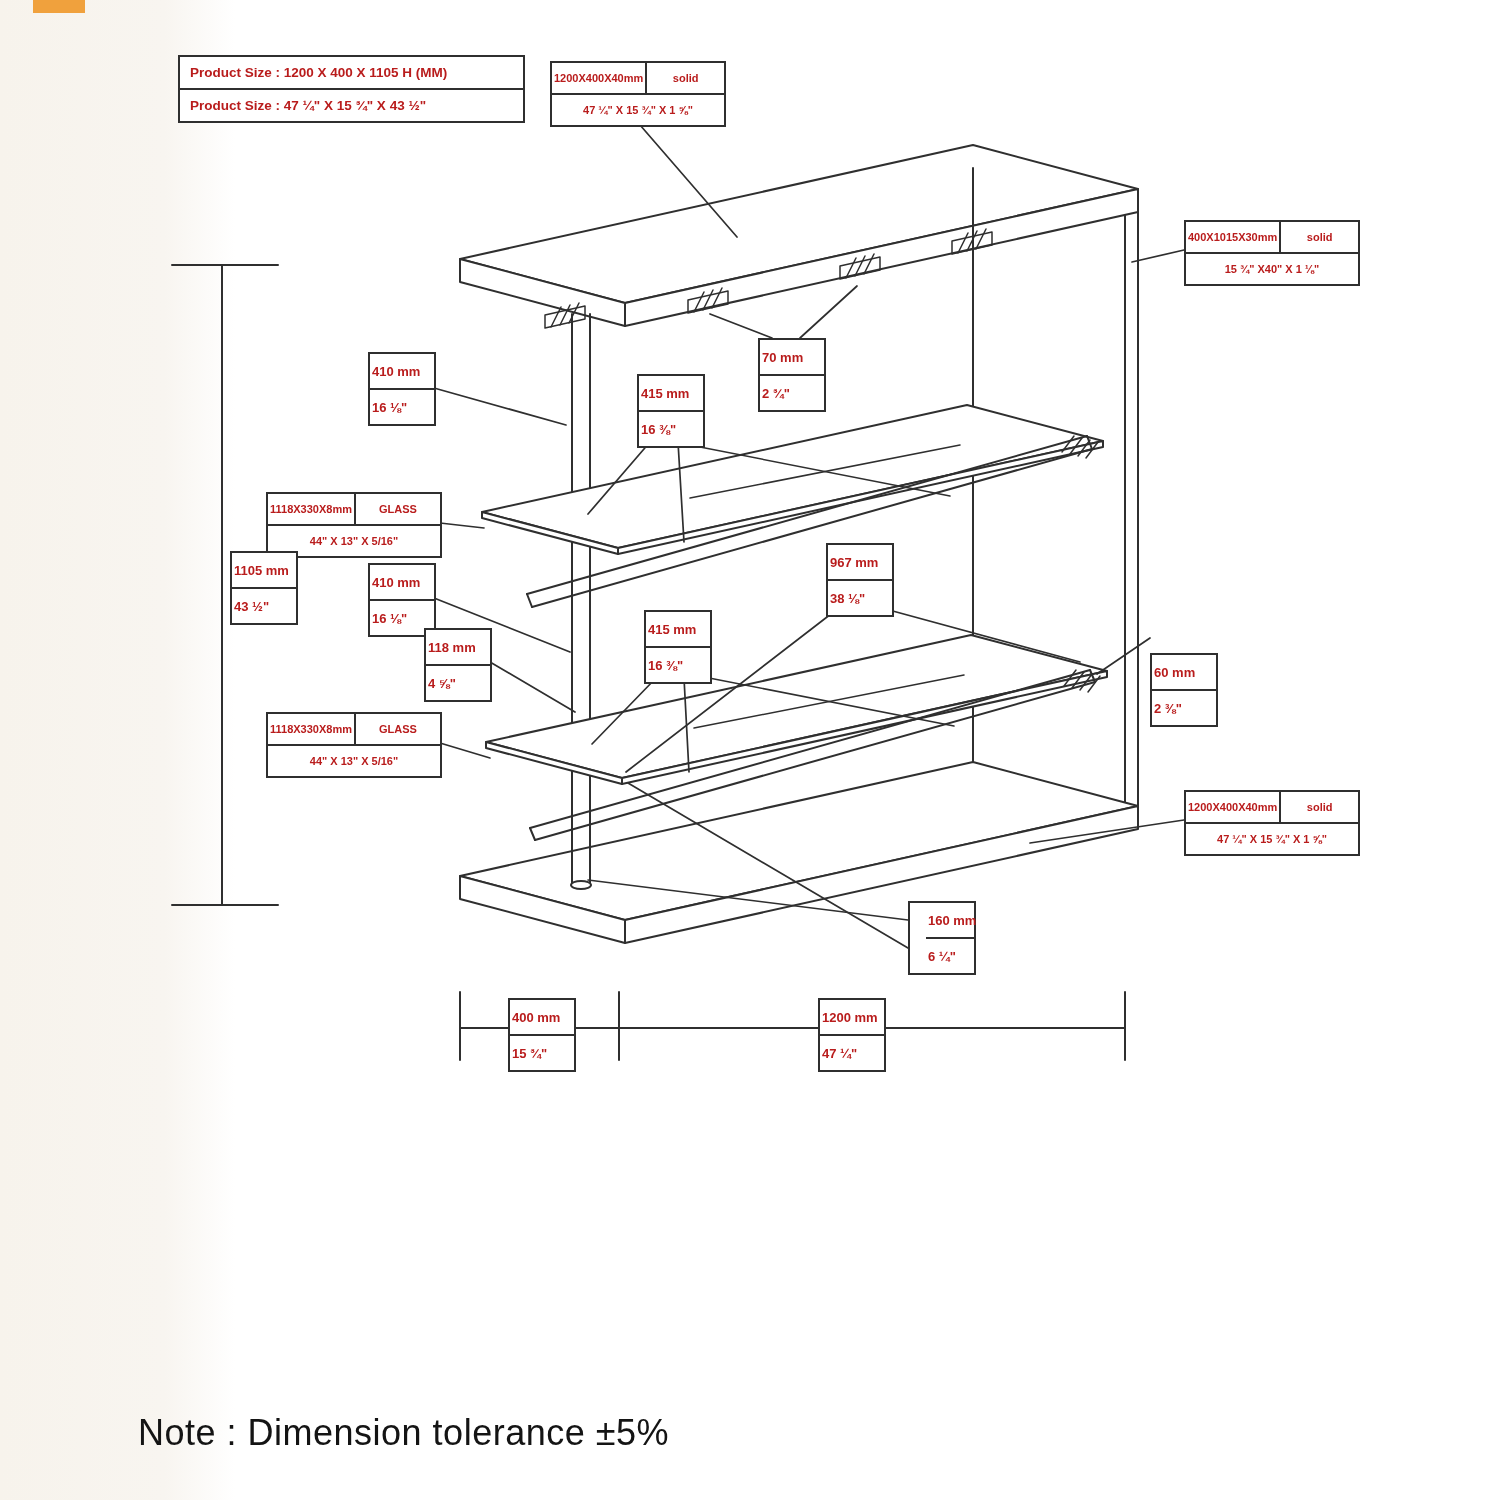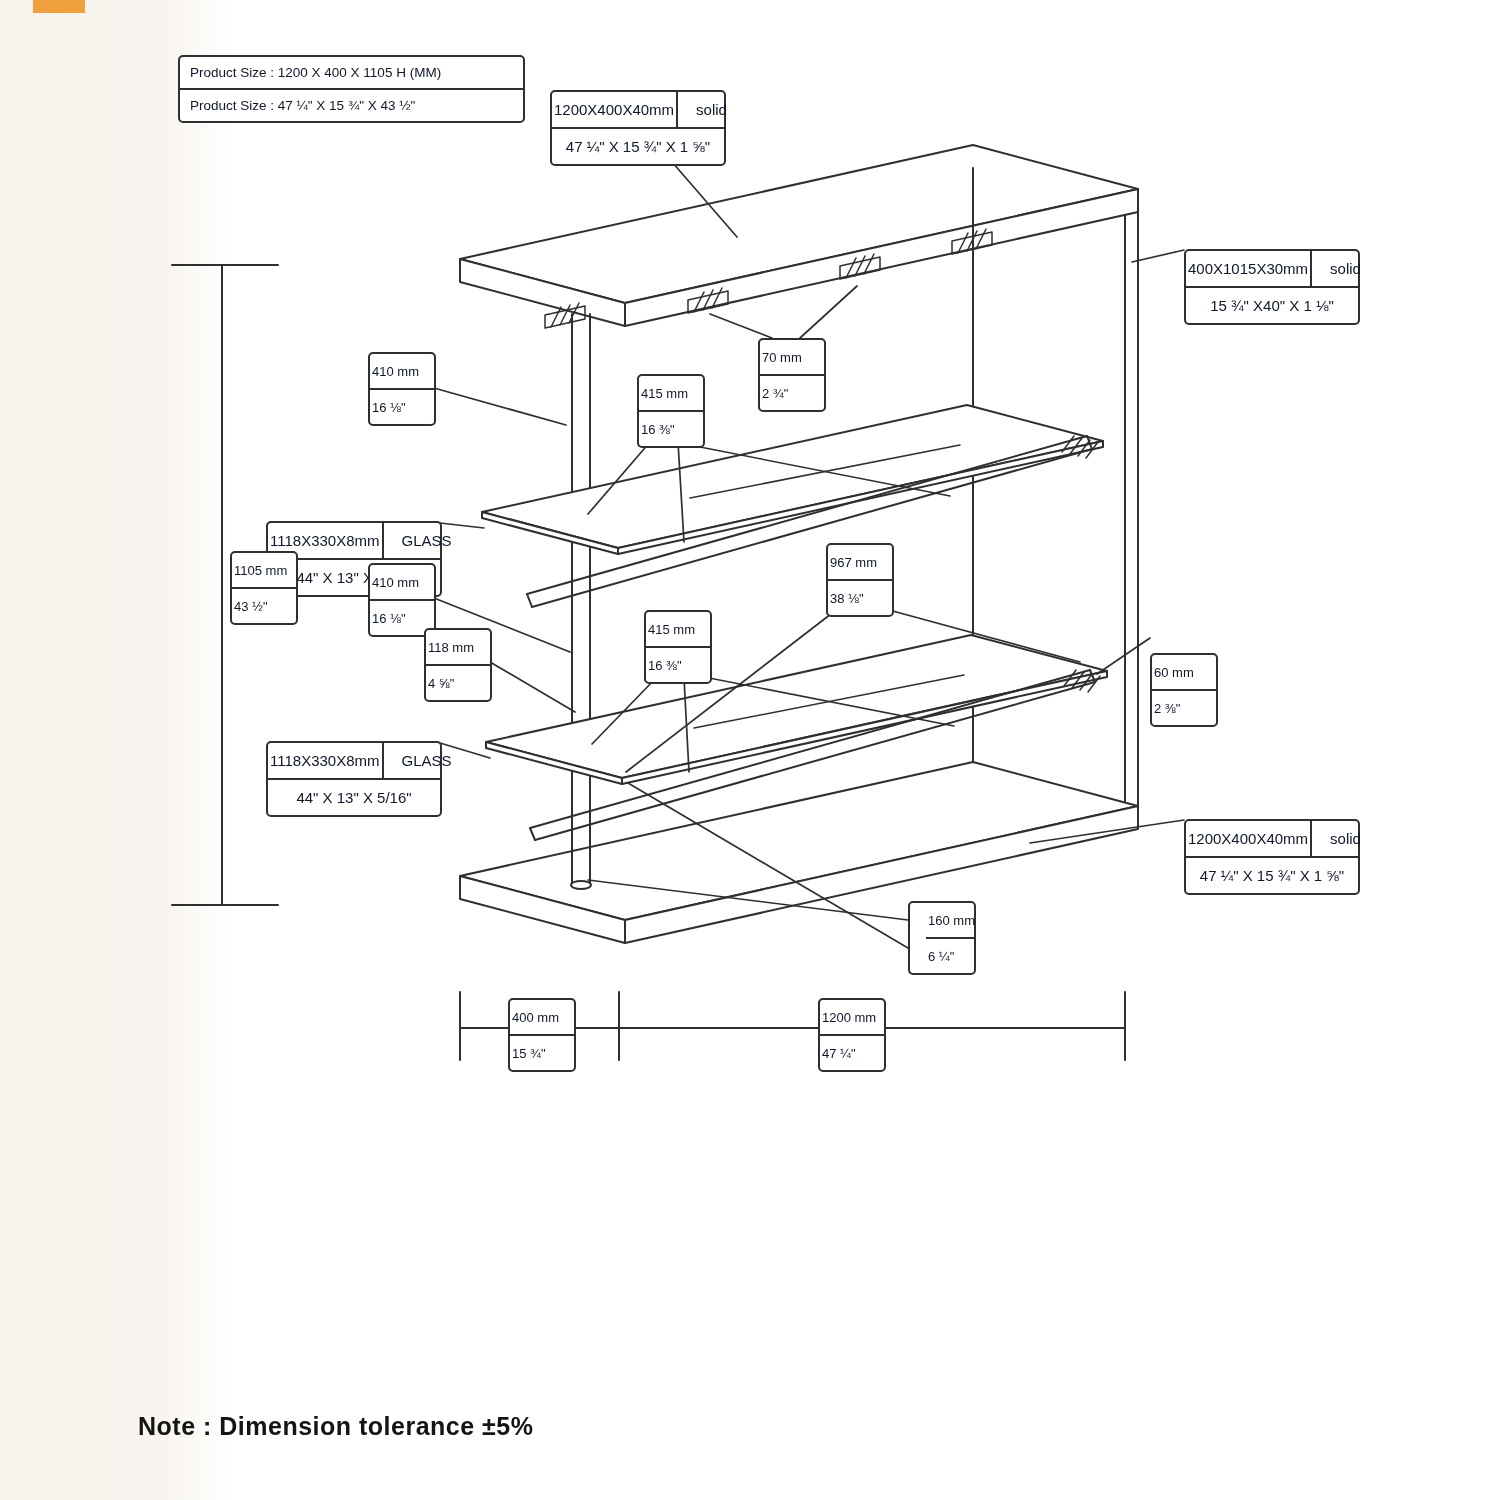--- a/index.html
+++ b/index.html
@@ -2,34 +2,34 @@
 <html><head>
 <meta charset="utf-8">
 <style>
   html,body{margin:0;padding:0;}
   body{width:1500px;height:1500px;background:#ffffff;font-family:"Liberation Sans",sans-serif;}
   #page{position:relative;width:1500px;height:1500px;background:#ffffff;overflow:hidden;}
   #left-band{position:absolute;left:0;top:0;width:235px;height:1500px;
     background:linear-gradient(to right,#f7f3ec 0%,#f8f5f0 70%,#ffffff 100%);}
   #orange-sliver{position:absolute;left:33px;top:0;width:52px;height:13px;background:#f0a13d;}
   #drawing{position:absolute;left:0;top:0;}
-  .box{position:absolute;background:#ffffff;border:2px solid #2f2f2f;border-radius:5px;
-    color:#0f172a;font-weight:normal;z-index:3;box-sizing:border-box;}
+  .box{position:absolute;background:#ffffff;border:2px solid #2f2f2f;border-radius:0;
+    color:#b91c1c;font-weight:bold;z-index:3;box-sizing:border-box;}
   .dim-box{width:68px;text-align:left;font-size:13px;}
   .dim-box .cell{padding:10px 2px 9px 2px;white-space:nowrap;}
   .dim-box .cell + .cell{border-top:2px solid #2f2f2f;}
-  .spec-box{width:176px;font-size:15px;text-align:center;margin-top:29px;}
+  .spec-box{width:176px;font-size:11px;text-align:center;}
   .spec-top{display:flex;border-bottom:2px solid #2f2f2f;}
   .spec-size{flex:1;padding:9px 2px;border-right:2px solid #2f2f2f;white-space:nowrap;}
   .spec-mat{width:50px;padding:9px 18px;white-space:nowrap;}
   .spec-imp{padding:9px 2px;white-space:nowrap;}
   .product-box{width:347px;font-size:13.5px;text-align:left;}
   .product-box .row{padding:8px 6px 8px 10px;white-space:nowrap;}
   .product-box .row + .row{border-top:2px solid #2f2f2f;}
-  #note{position:absolute;left:138px;top:1412px;font-size:25px;font-weight:bold;color:#141414;
+  #note{position:absolute;left:138px;top:1412px;font-size:36px;font-weight:normal;color:#141414;
     letter-spacing:0.5px;z-index:3;}
 </style>
 </head>
 <body>
 
 <div id="page">
   <div id="left-band"></div>
   <div id="orange-sliver"></div>
 
   <svg id="drawing" width="1500" height="1500" viewBox="0 0 1500 1500">

